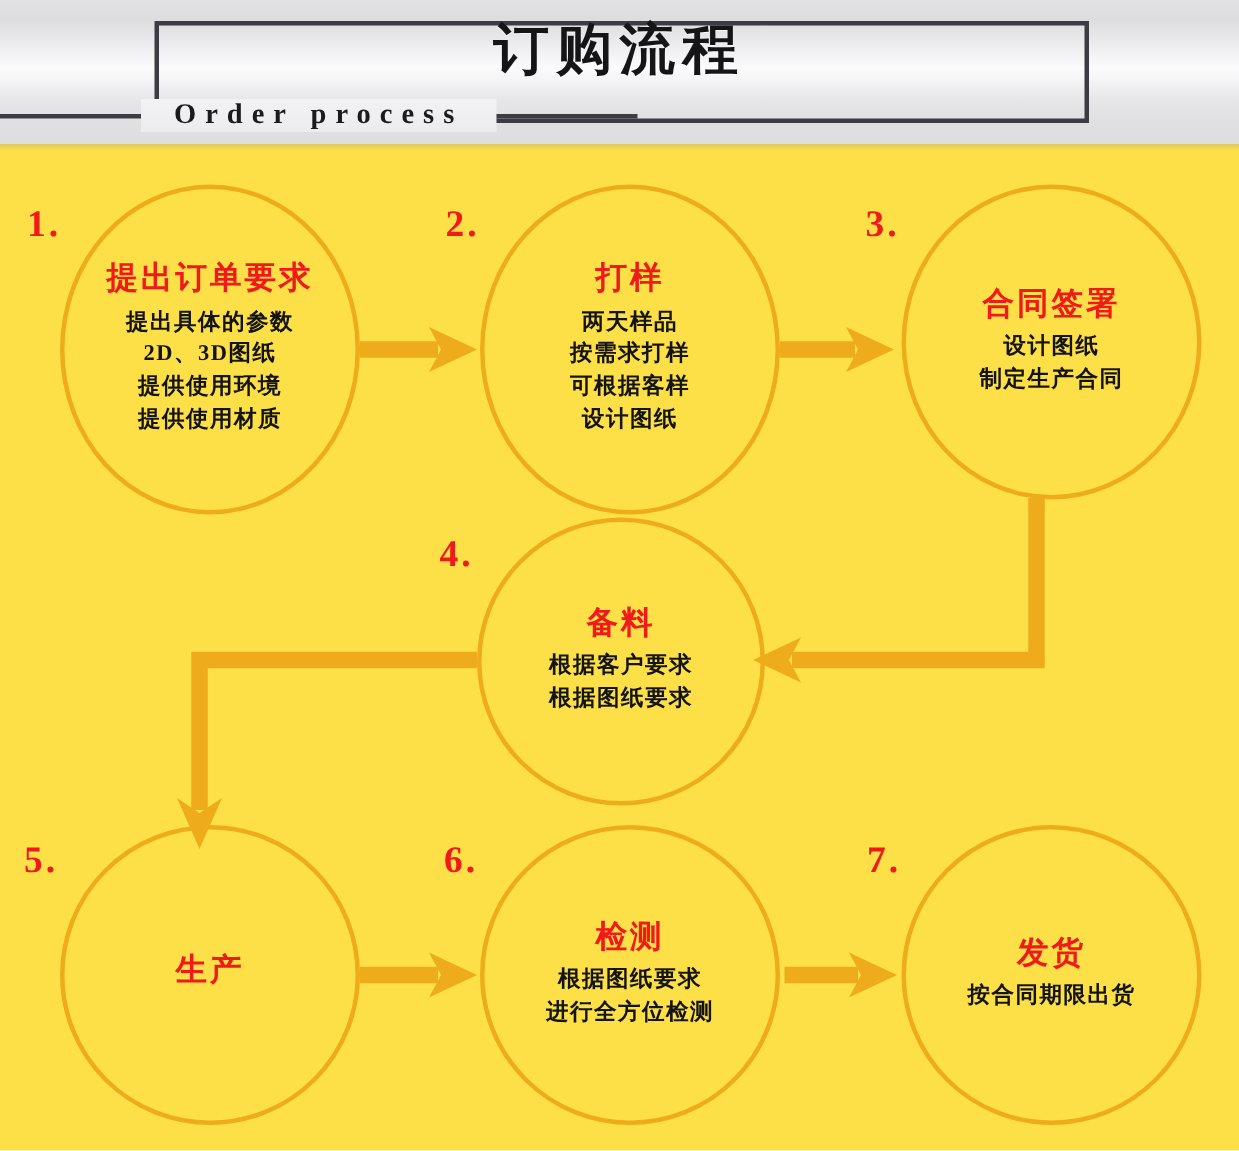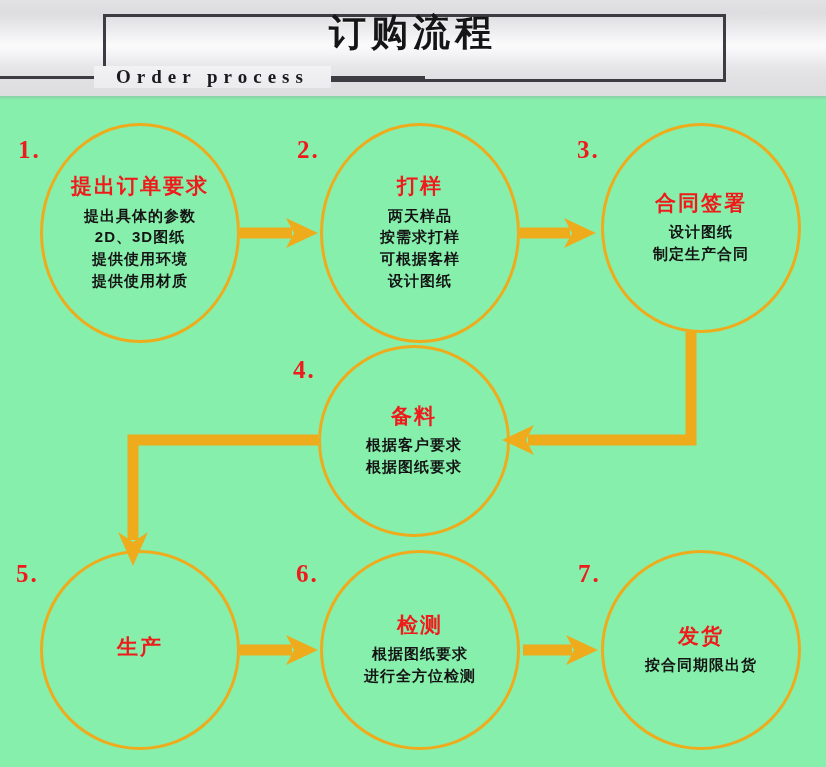--- a/index.html
+++ b/index.html
@@ -8,21 +8,21 @@
     background: #ffffff;
   }
   body {
     font-family: "Liberation Sans", "DejaVu Sans", sans-serif;
   }
   #page {
     position: relative;
     width: 826px;
     height: 767px;
     overflow: hidden;
-    background: #86efac;
+    background: #fde047;
   }
 
   
   #header-band {
     position: absolute;
     left: 0; top: 0;
     width: 826px;
     height: 96px;
     background: linear-gradient(to bottom,
         #e2e2e4 0%,
@@ -121,21 +121,21 @@
     margin-bottom: 7px;
     white-space: nowrap;
   }
   .node-lines {
     color: #141414;
     font-weight: bold;
     font-size: 15px;
     line-height: 1.45;
     letter-spacing: 1px;
   }
-  .node-lines div { white-space: nowrap; }
+  .node-lines div { white-space: nowrap; font-family: Liberation Serif, serif; }
 
   .step-num {
     position: absolute;
     color: #ef1b1b;
     font-family: "Liberation Serif", "DejaVu Serif", serif;
     font-size: 25px;
     font-weight: bold;
     letter-spacing: 2px;
   }
 

